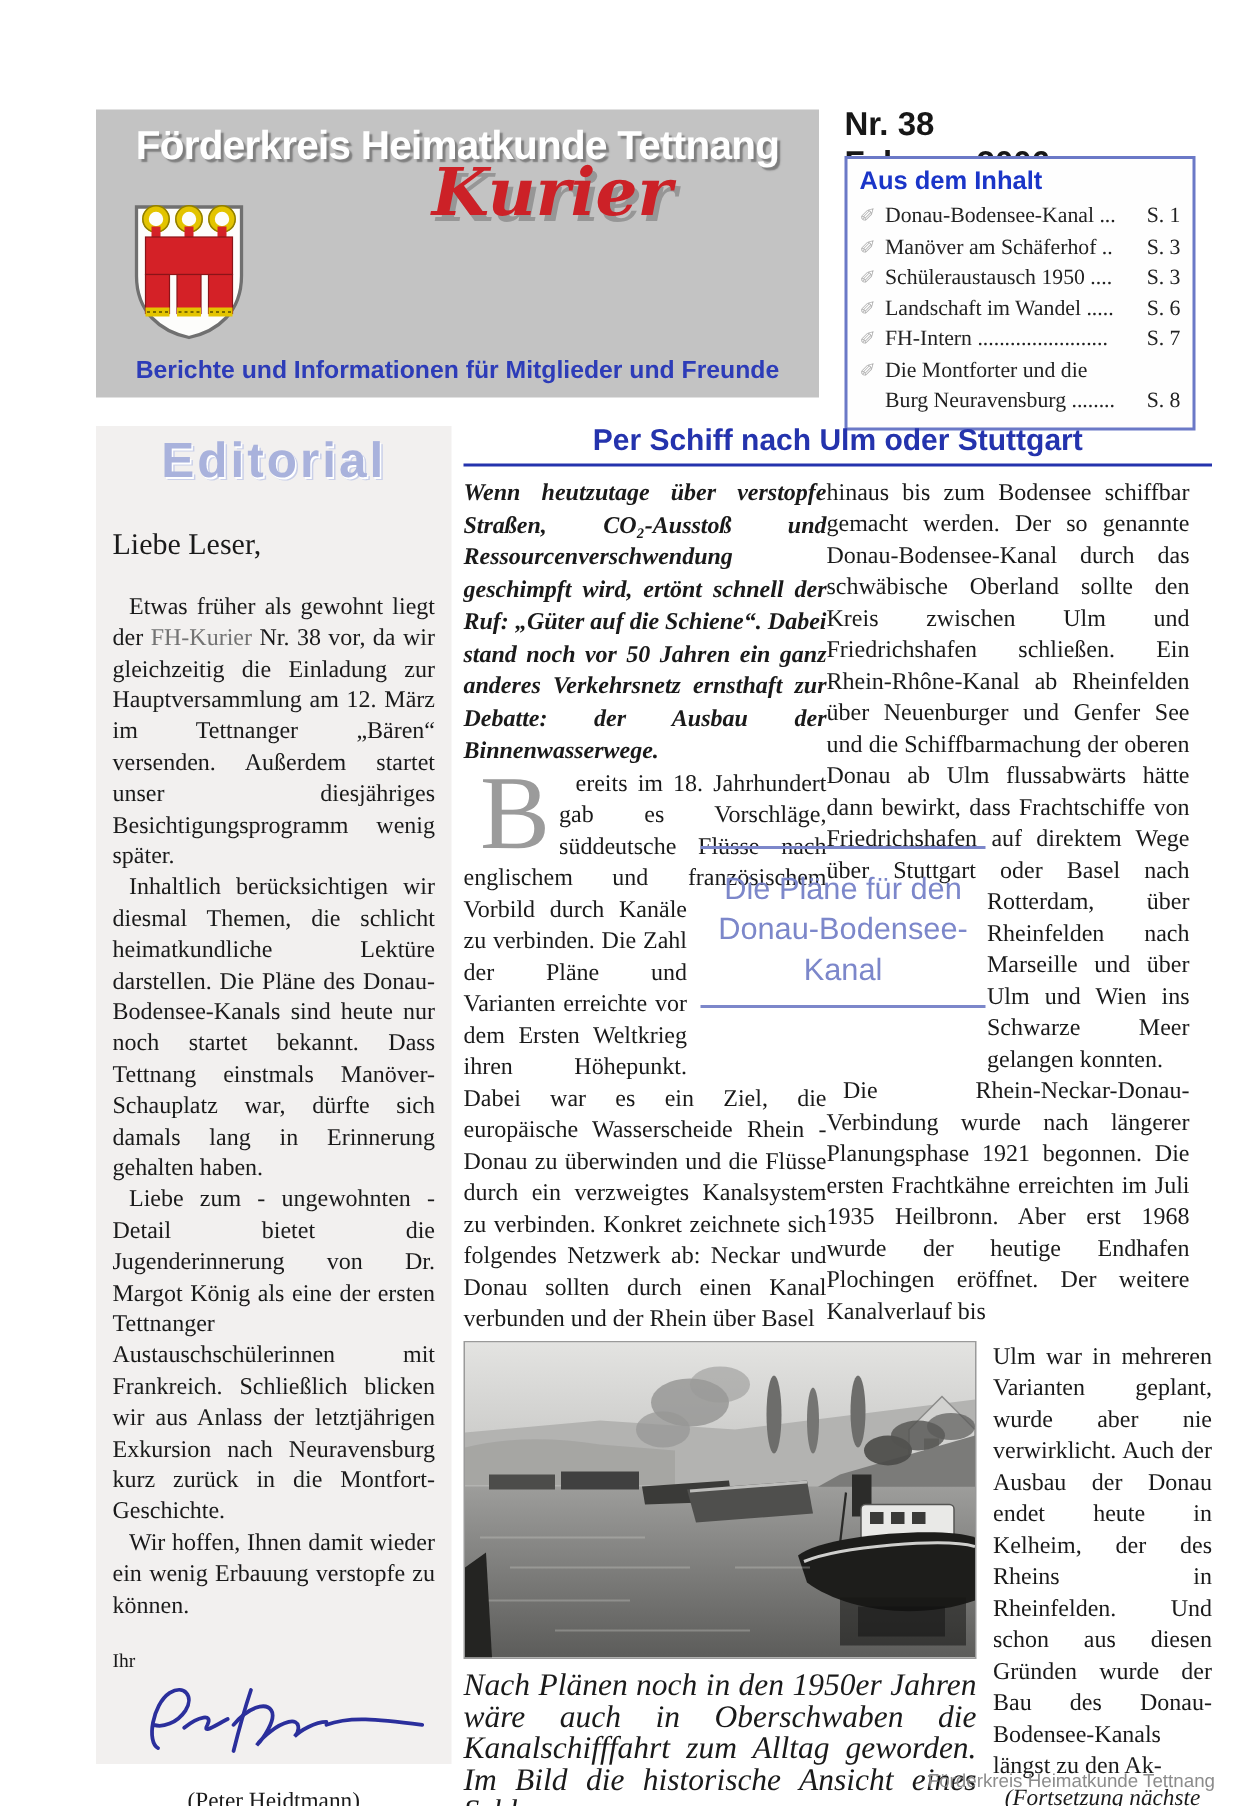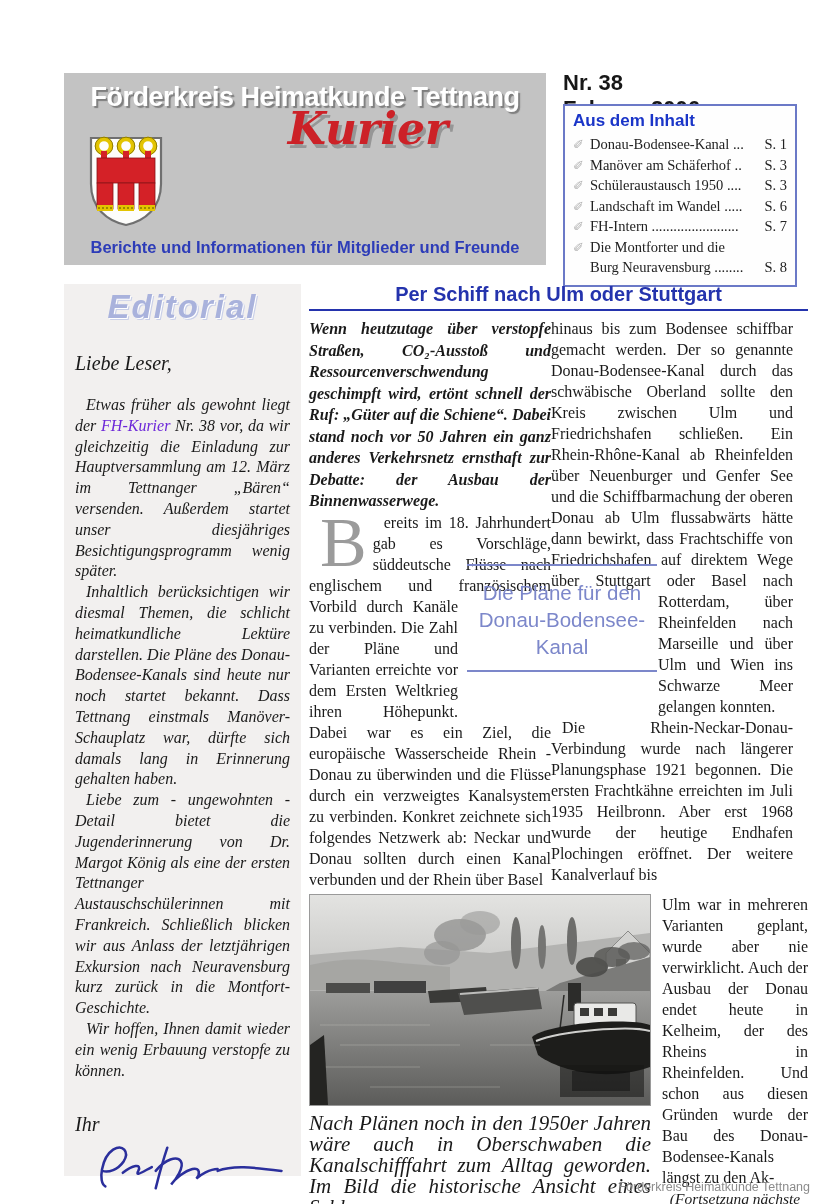--- a/index.html
+++ b/index.html
@@ -29,29 +29,29 @@
   .toc-item{display:flex;align-items:baseline;font-size:14.5px;line-height:1.42;color:#222;cursor:pointer;}
   .ti-icon{width:17px;color:#b0b0b0;font-size:13px;flex:0 0 17px;}
   .ti-label{flex:1;}
   .ti-page{margin-left:4px;white-space:nowrap;}
   .ti-lines{flex:1;}
   .ti-l2{display:flex;}
   .ti-l2 span:first-child{flex:1;}
 
   
   .editorial{position:absolute;left:64px;top:284px;width:237px;height:892px;background:#f2f0ef;
-      box-sizing:border-box;padding:4px 11px;font-style:italic;}
+      box-sizing:border-box;padding:4px 11px;}
   .ed-title{text-align:center;font-family:"Liberation Sans",sans-serif;font-weight:800;
       font-size:33px;letter-spacing:2px;color:#a9b2dc;
       text-shadow:1px 1px 0 #ffffff,2px 2px 0 #c9cfe8;}
   .ed-salut{margin-top:26px;font-size:20px;}
   .editorial p{margin:0;font-size:16px;line-height:1.3;text-align:justify;text-indent:11px;hyphens:auto;}
   .editorial p.first{margin-top:20px;}
-  .ed-link{color:#6d28d9;}
-  .ed-closing{margin-top:32px;font-size:20px;}
+  .ed-link{color:#737373;}
+  .ed-closing{margin-top:18px;font-size:13px;}
   .ed-sign{margin:2px 0 0 14px;}
   .ed-name{text-align:center;font-size:15.5px;margin-top:10px;}
 
   
   .article{position:absolute;left:309px;top:283px;width:499px;}
   .headline{text-align:center;font-family:"Liberation Sans",sans-serif;font-weight:600;
       font-size:20px;color:#2433ad;white-space:nowrap;}
   .headline-rule{height:2px;background:#2433ad;margin-top:3px;}
   .cols{position:relative;display:flex;margin-top:7px;}
   .col{width:242px;font-size:16px;line-height:21px;text-align:justify;hyphens:auto;}

